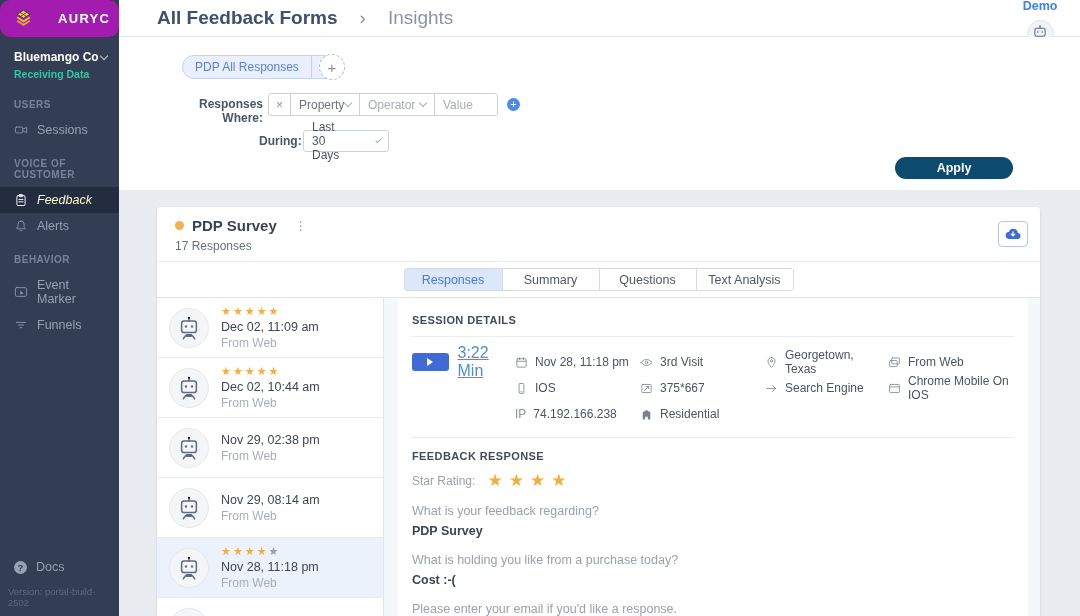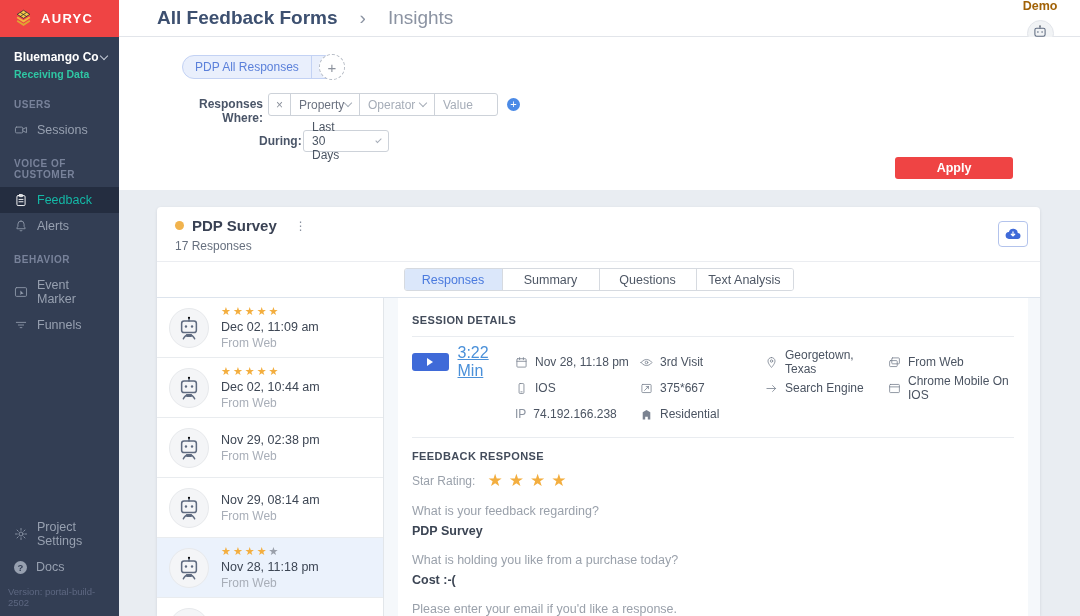--- a/index.html
+++ b/index.html
@@ -1,43 +1,43 @@
 <!DOCTYPE html>
 <html><head>
 <meta charset="utf-8">
 <style>
   * { margin:0; padding:0; box-sizing:border-box; }
   body { font-family:"Liberation Sans", sans-serif; background:#fff; }
   .page { position:relative; width:1080px; height:616px; overflow:hidden; background:#e9edf2; }
 
   
   .sidebar { position:absolute; left:0; top:0; bottom:0; width:119px; background:#333e54; display:flex; flex-direction:column; z-index:5; }
-  .logo-bar { height:37px; background:#ef4444; display:flex; align-items:center; padding-left:13px; gap:7px; flex:none; }
+  .logo-bar { height:37px; background:#a21caf; display:flex; align-items:center; padding-left:13px; gap:24px; flex:none;border-radius:10px; }
   .brand { color:#fff; font-weight:bold; letter-spacing:1.3px; font-size:13px; }
   .org { padding:13px 12px 4px 14px; }
   .org-name-row { display:flex; align-items:center; justify-content:space-between; cursor:pointer; }
   .org-name { color:#fff; font-weight:bold; font-size:12px; }
   .org-status { color:#2fc7a4; font-weight:bold; font-size:10.5px; margin-top:4px; }
   .chev { display:inline-block; width:6px; height:6px; border-right:1.5px solid #c6ccd8; border-bottom:1.5px solid #c6ccd8; transform:rotate(45deg); margin-bottom:2px; }
   .section-label { padding:15px 14px 7px; font-size:10px; font-weight:bold; color:#78829a; letter-spacing:.5px; }
   .nav-item { display:flex; align-items:center; gap:9px; padding:6px 10px 6px 14px; font-size:12.5px; color:#97a0b0; cursor:pointer; }
   .nav-item svg { width:14px; height:14px; stroke:#8b94a6; fill:none; stroke-width:1.6; stroke-linecap:round; stroke-linejoin:round; flex:none; }
-  .nav-item.active { background:#242d40; color:#14b8a6; }
+  .nav-item.active { background:#242d40; color:#fef9c3;font-style:italic; }
   .nav-item.active svg { stroke:#fff; }
   .sidebar-footer { margin-top:auto; }
   .q-circle { width:13px; height:13px; border-radius:50%; background:#97a0b0; color:#333e54; font-size:9.5px; font-weight:bold; display:flex; align-items:center; justify-content:center; flex:none; }
   .version { color:#5d6781; font-size:9.5px; padding:6px 4px 8px 8px; }
 
   
   .topbar { position:absolute; left:119px; right:0; top:0; height:37px; background:#fff; border-bottom:1px solid #e2e5ea; display:flex; align-items:center; padding:0 14px 0 38px; }
   .breadcrumb { font-size:19px; display:flex; gap:22px; align-items:center; }
   .bc-primary { color:#3d5070; font-weight:bold; }
   .bc-sep, .bc-secondary { color:#8b93a2; }
   .topbar-right { margin-left:auto; display:flex; align-items:center; gap:7px; font-size:12.5px; color:#4a4f59;flex-direction:column; }
-  .user-name { font-weight:bold; color:#a16207; }
+  .user-name { font-weight:bold; color:#3b82f6; }
   .avatar-sm { width:27px; height:27px; border-radius:50%; background:#f1f3f5; border:1px solid #e2e5ea; display:flex; align-items:center; justify-content:center; cursor:pointer; }
   .caret-down { width:0; height:0; border-left:4px solid transparent; border-right:4px solid transparent; border-top:5px solid #555c66; cursor:pointer; }
 
   
   .filter-panel { position:absolute; left:119px; right:0; top:37px; height:153px; background:#fff; }
   .seg-pill { position:absolute; left:63px; top:18px; height:24px; background:#e9effc; border:1px solid #c3d2f4; border-radius:12px; display:flex; align-items:stretch; font-size:12px; color:#5b80da; cursor:pointer; }
   .seg-pill-label { padding:0 12px; display:flex; align-items:center; }
   .seg-pill-menu { border-left:1px solid #c3d2f4; padding:0 9px; display:flex; align-items:center; font-family:"DejaVu Sans", sans-serif; font-weight:bold; }
   .add-pill { position:absolute; left:200px; top:17px; width:26px; height:26px; border-radius:50%; border:1px dashed #b4bac4; color:#8b919c; display:flex; align-items:center; justify-content:center; font-size:15px; background:#fff; cursor:pointer; }
   .where-label { position:absolute; left:59px; top:60px; width:85px; text-align:right; font-size:12px; font-weight:bold; color:#4a5568; }
@@ -46,21 +46,21 @@
   .fg-seg:first-child { border-left:none; }
   .fg-x { width:21px; justify-content:center; color:#8b919c; font-size:12px; }
   .fg-prop { width:69px; padding:0 8px; justify-content:space-between; }
   .fg-op { width:75px; padding:0 8px; justify-content:space-between; color:#a6adb8; }
   .fg-chev { width:6px; height:6px; border-right:1.4px solid #a6adb8; border-bottom:1.4px solid #a6adb8; transform:rotate(45deg); margin-bottom:3px; }
   .fg-val input { width:62px; border:none; outline:none; font-size:12px; padding:0 8px; color:#4b5563; font-family:"Liberation Sans", sans-serif; }
   .fg-val input::placeholder { color:#a6adb8; }
   .add-blue { position:absolute; left:388px; top:61px; width:13px; height:13px; border-radius:50%; background:#4b8ae6; color:#fff; font-size:11px; line-height:12px; text-align:center; cursor:pointer; }
   .during-label { position:absolute; left:140px; top:97px; font-size:12px; font-weight:bold; color:#4a5568; }
   .during-select { position:absolute; left:184px; top:93px; width:86px; height:22px; border:1px solid #cdd2d9; border-radius:3px; display:flex; align-items:center; justify-content:space-between; padding:0 8px; font-size:12px; color:#4b5563; background:#fff; cursor:pointer;gap:36px; }
-  .apply-btn { position:absolute; left:776px; top:120px; width:118px; height:22px; background:#ef4444; color:#fff; font-weight:bold; font-size:12.5px; border:none; border-radius:3px; cursor:pointer; font-family:"Liberation Sans", sans-serif; }
+  .apply-btn { position:absolute; left:776px; top:120px; width:118px; height:22px; background:#0c4a6e; color:#fff; font-weight:bold; font-size:12.5px; border:none; border-radius:11px; cursor:pointer; font-family:"Liberation Sans", sans-serif; }
 
   
   .main { position:absolute; left:119px; right:0; top:190px; bottom:0; background:#e9edf2; }
   .card { position:absolute; left:38px; top:17px; width:883px; bottom:0; background:#fff; border-radius:4px 4px 0 0; box-shadow:0 1px 3px rgba(31,45,61,.12); overflow:hidden; display:flex; flex-direction:column; }
   .card-header { height:55px; border-bottom:1px solid #ebedf1; padding:10px 14px 0 18px; position:relative; flex:none; }
   .ch-title-row { display:flex; align-items:center; gap:8px; }
   .survey-dot { width:9px; height:9px; border-radius:50%; background:#f1b34d; }
   .survey-title { font-size:15px; font-weight:bold; color:#3a4254; }
   .ch-menu { color:#8a92a0; margin-left:10px; font-family:"DejaVu Sans", sans-serif; font-size:12px; cursor:pointer; }
   .resp-count { font-size:12px; color:#67707f; margin-top:5px; }
@@ -250,26 +250,20 @@
     </div>
     <div class="nav-item">
       <svg>
           <use href="#sym-funnel"></use>
         </svg>
       <span>Funnels</span>
     </div>
 
     <div class="sidebar-footer">
       <div class="nav-item">
-        <svg>
-            <use href="#sym-gear"></use>
-          </svg>
-        <span>Project Settings</span>
-      </div>
-      <div class="nav-item">
         <span class="q-circle">?</span>
         <span>Docs</span>
       </div>
       <div class="version">Version: portal-build-2502</div>
     </div>
   </nav>
 
   <header class="topbar">
     <div class="breadcrumb">
       <span class="bc-primary">All Feedback Forms</span>

